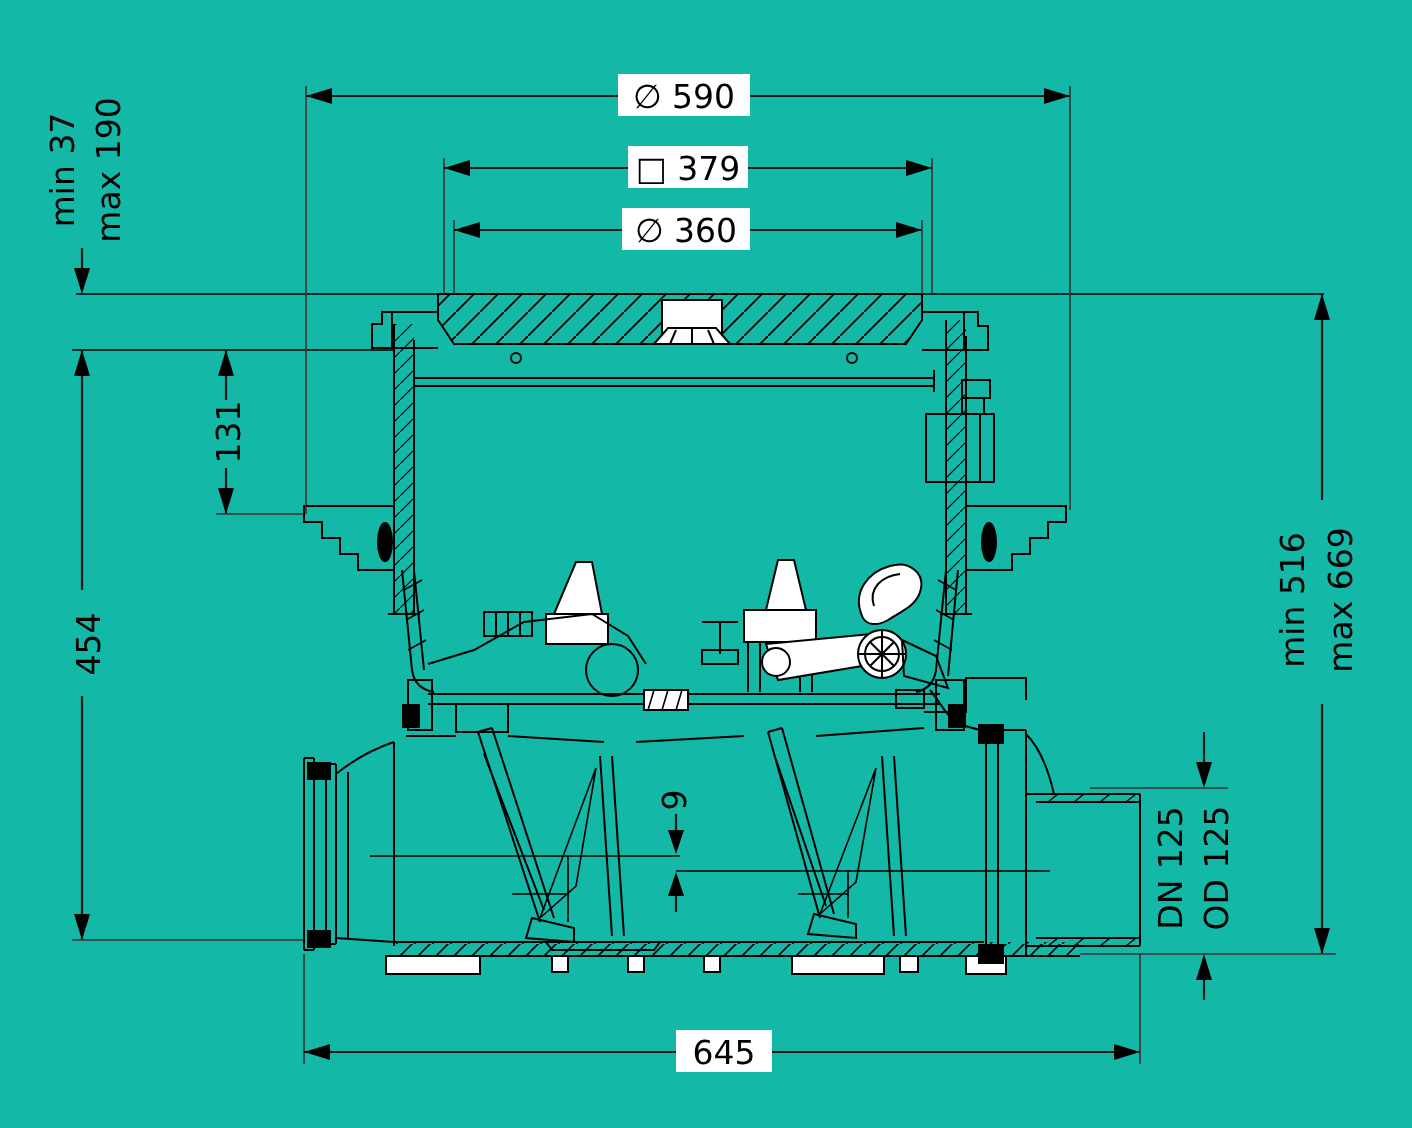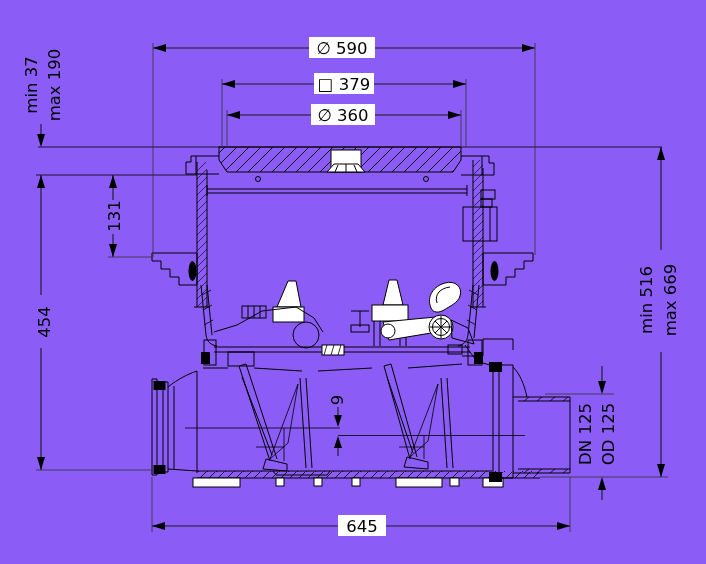--- a/index.html
+++ b/index.html
@@ -1,19 +1,19 @@
 <!DOCTYPE html>
 <html><head>
 <meta charset="utf-8">
 <style>
   html,body{margin:0;padding:0;background:#fff;}
   .canvas{
     position:relative;
     width:706px;height:564px;
-    background:#8b5cf6;
+    background:#14b8a6;
     font-family:"DejaVu Sans", sans-serif;
     overflow:hidden;
   }
   svg{display:block;}
   .ln{stroke:#000;stroke-width:1;fill:none;}
   .ln-thin{stroke:#000;stroke-width:0.8;fill:none;}
   .ln-dim{stroke:#1a1a1a;stroke-width:1.1;fill:none;}
   .ln-ext{stroke:#333;stroke-width:0.8;fill:none;}
   .arrow{fill:#000;stroke:none;}
   .blk{fill:#000;stroke:none;}

